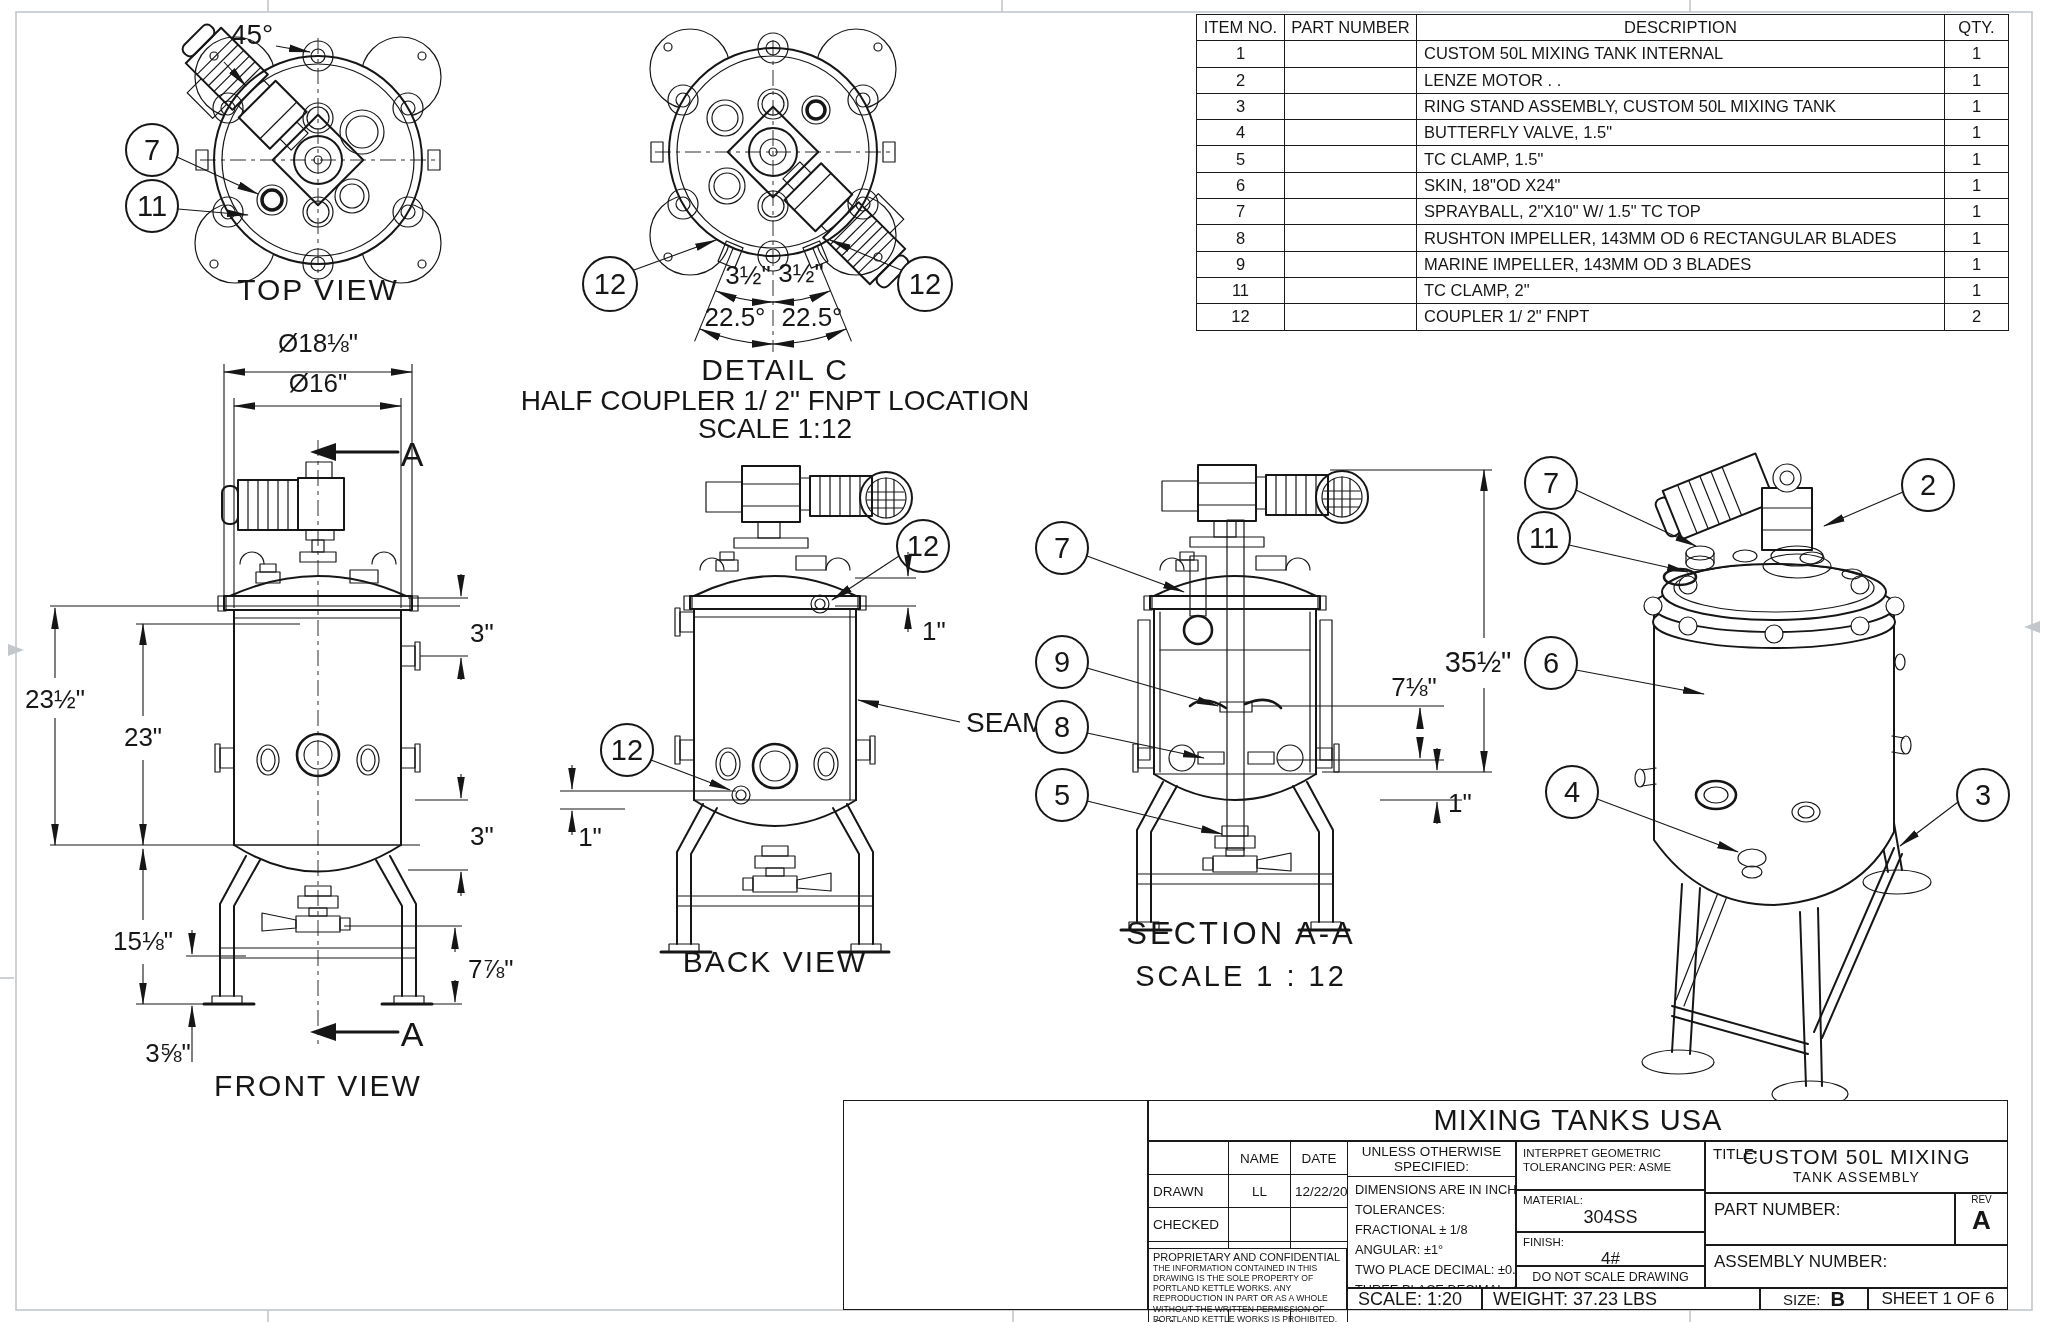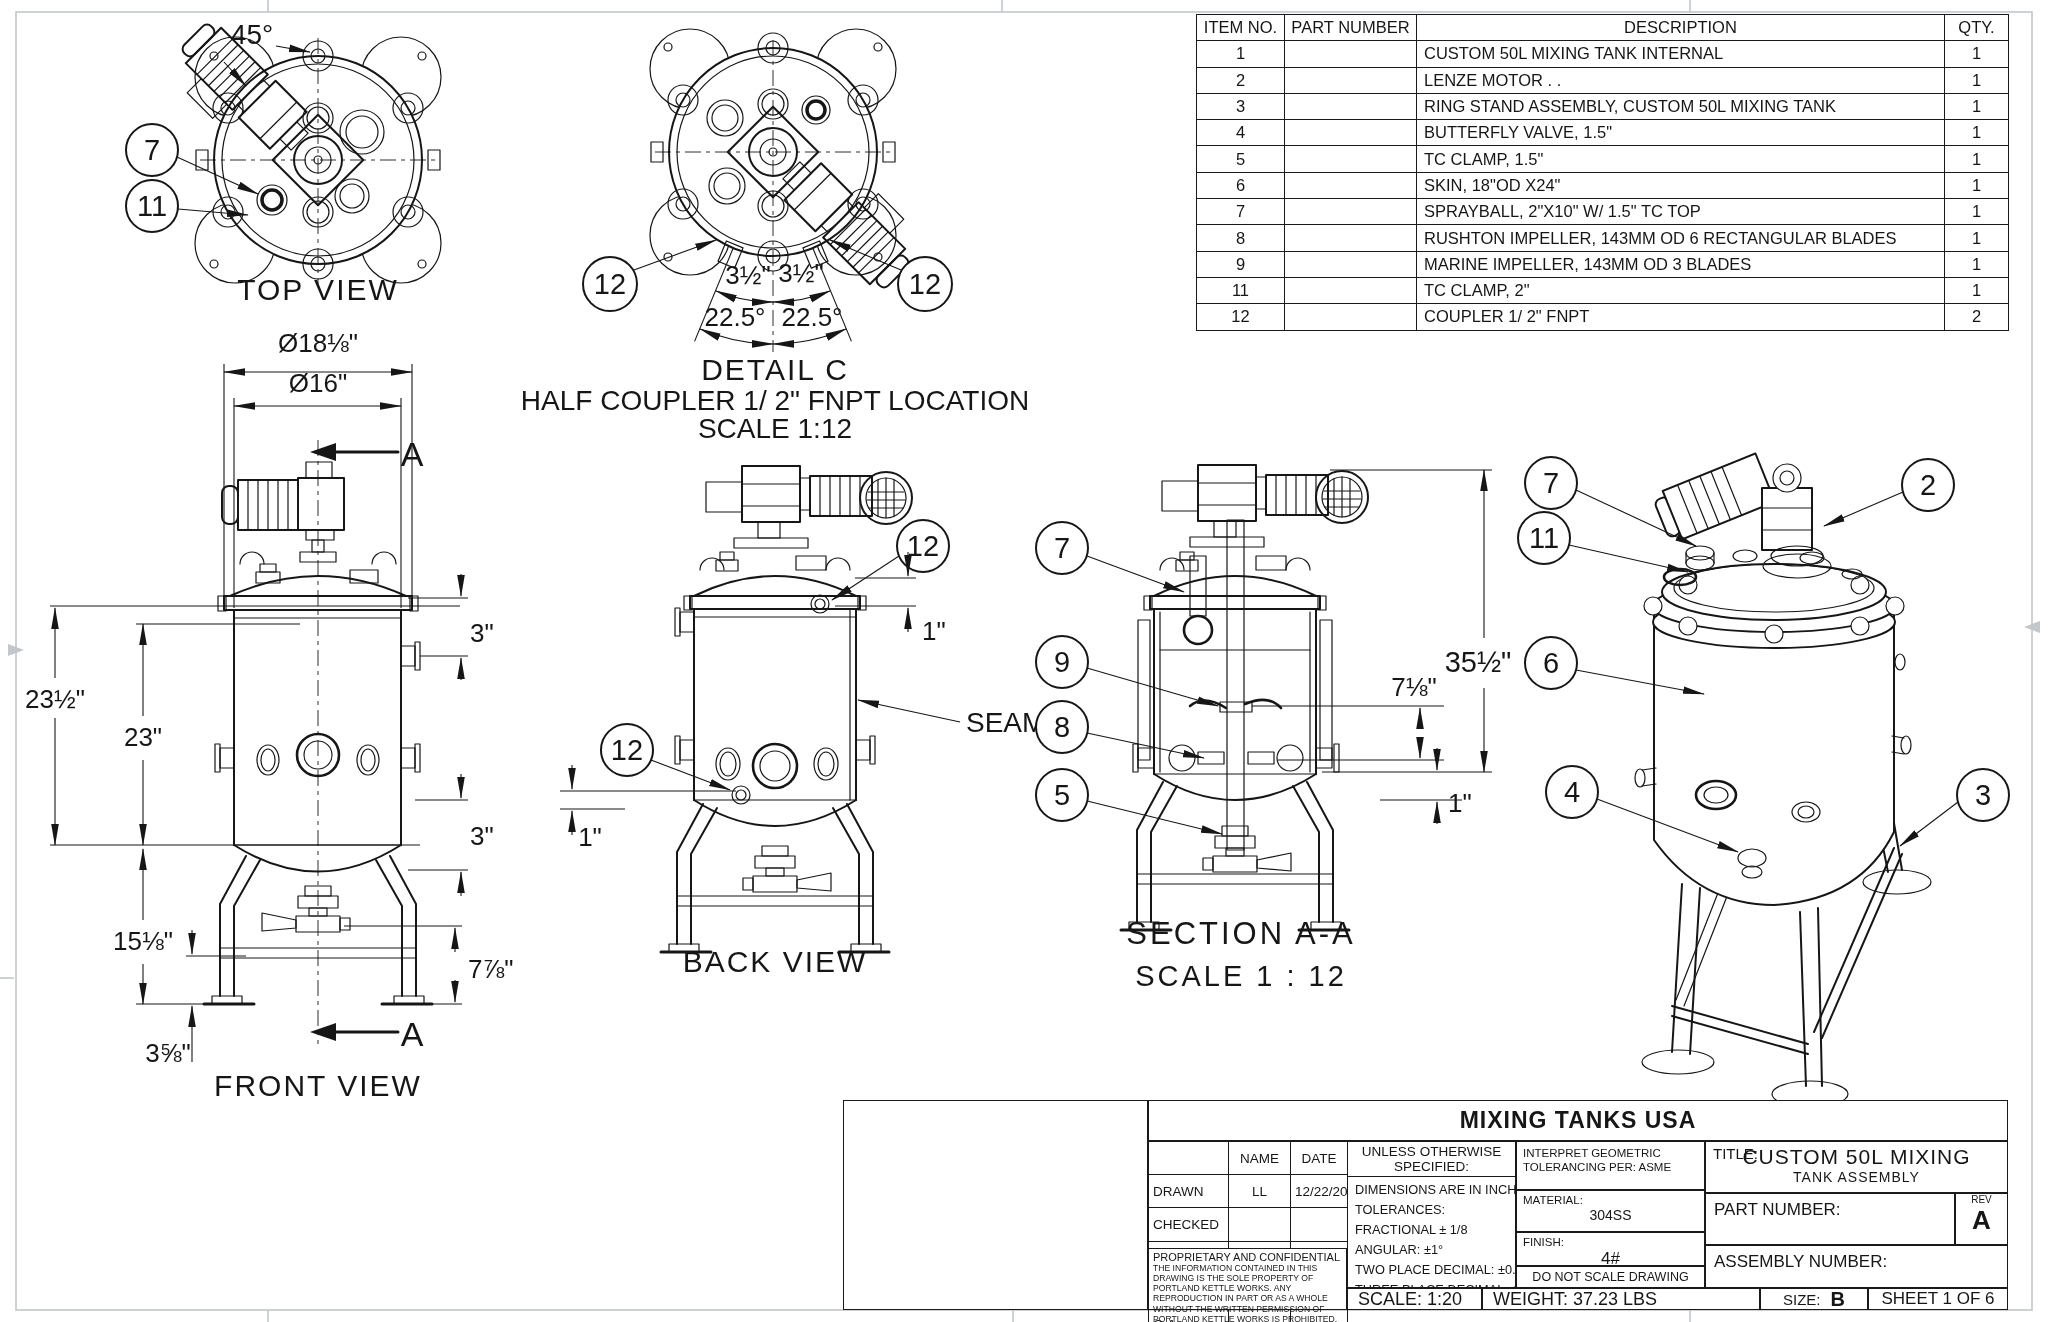--- a/index.html
+++ b/index.html
@@ -26,21 +26,21 @@
   .bom{position:absolute;left:1196px;top:14px;width:812px}
   .bom table{border-collapse:collapse;width:812px;table-layout:fixed}
   .bom th,.bom td{border:1.8px solid #1a1a1a;height:25.3px;font-size:16.5px;font-weight:400;padding:0 4px;overflow:hidden;white-space:nowrap}
   .bom th{text-align:center}
   .bom td.c{text-align:center}
   .bom td.d{text-align:left;padding-left:7px}
   
   .tb{position:absolute;left:843px;top:1100px;width:1165px;height:210px}
   .cell{position:absolute;border:1.6px solid #1a1a1a;box-sizing:border-box;background:#fff}
   .tb .lbl-sm{font-size:11.5px;line-height:1.25}
-  .banner{font-size:23px;font-weight:700;display:flex;align-items:center;justify-content:center;letter-spacing:1px}
+  .banner{font-size:29px;font-weight:400;display:flex;align-items:center;justify-content:center;letter-spacing:1px}
   .apr{position:absolute;border-collapse:collapse;table-layout:fixed}
   .apr td{border:1.6px solid #1a1a1a;font-size:13.5px;height:16.2px;padding:8px 4px;white-space:nowrap;overflow:hidden}
   .uos-line{font-size:12.8px;margin:5px 0 0 7px;white-space:nowrap}
   .strip-txt{font-size:18px;display:flex;align-items:center;padding-left:10px;white-space:nowrap}
 </style>
 </head>
 <body>
 
 <div class="sheet">
 
@@ -721,21 +721,21 @@
     <div class="uos-line">TOLERANCES:</div>
     <div class="uos-line">FRACTIONAL ± 1/8</div>
     <div class="uos-line">ANGULAR: ±1°</div>
     <div class="uos-line">TWO PLACE DECIMAL: ±0.01</div>
     <div class="uos-line">THREE PLACE DECIMAL: ±0.005</div>
   </div>
 
   <div class="cell lbl-sm" style="left:673px;top:41px;width:189px;height:49px;padding:4px 6px">INTERPRET GEOMETRIC TOLERANCING PER: ASME</div>
   <div class="cell" style="left:673px;top:90px;width:189px;height:42px">
     <div class="lbl-sm" style="padding:2px 0 0 6px">MATERIAL:</div>
-    <div style="font-size:14px;text-align:center">304SS</div>
+    <div style="font-size:18px;text-align:center">304SS</div>
   </div>
   <div class="cell" style="left:673px;top:132px;width:189px;height:34px">
     <div class="lbl-sm" style="padding:2px 0 0 6px">FINISH:</div>
     <div style="font-size:17px;text-align:center">4#</div>
   </div>
   <div class="cell" style="left:673px;top:166px;width:189px;height:22px;font-size:12.5px;display:flex;align-items:center;justify-content:center">DO NOT SCALE DRAWING</div>
 
   <div class="cell" style="left:862px;top:41px;width:303px;height:52px">
     <span style="position:absolute;left:7px;top:3px;font-size:15px">TITLE:</span>
     <div style="text-align:center;font-size:21px;margin-top:3px;letter-spacing:1px">CUSTOM 50L MIXING</div>

